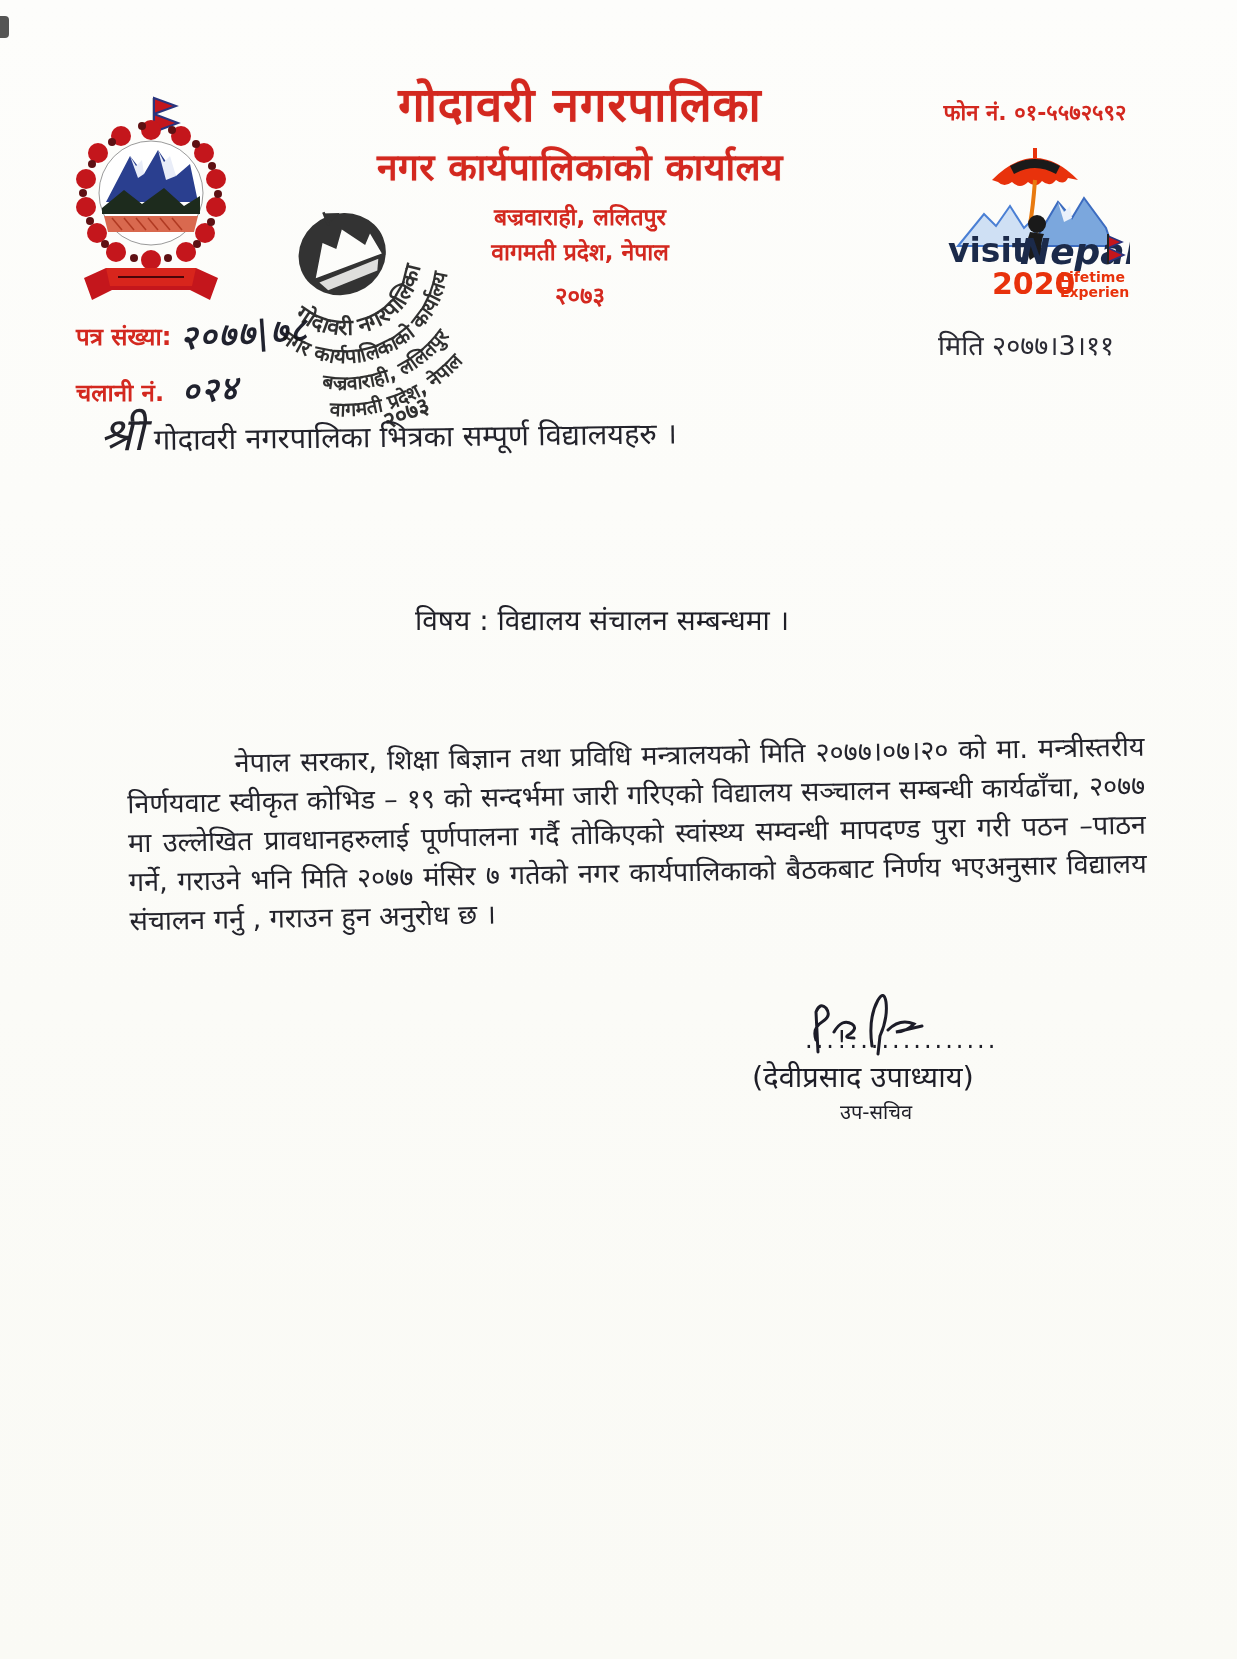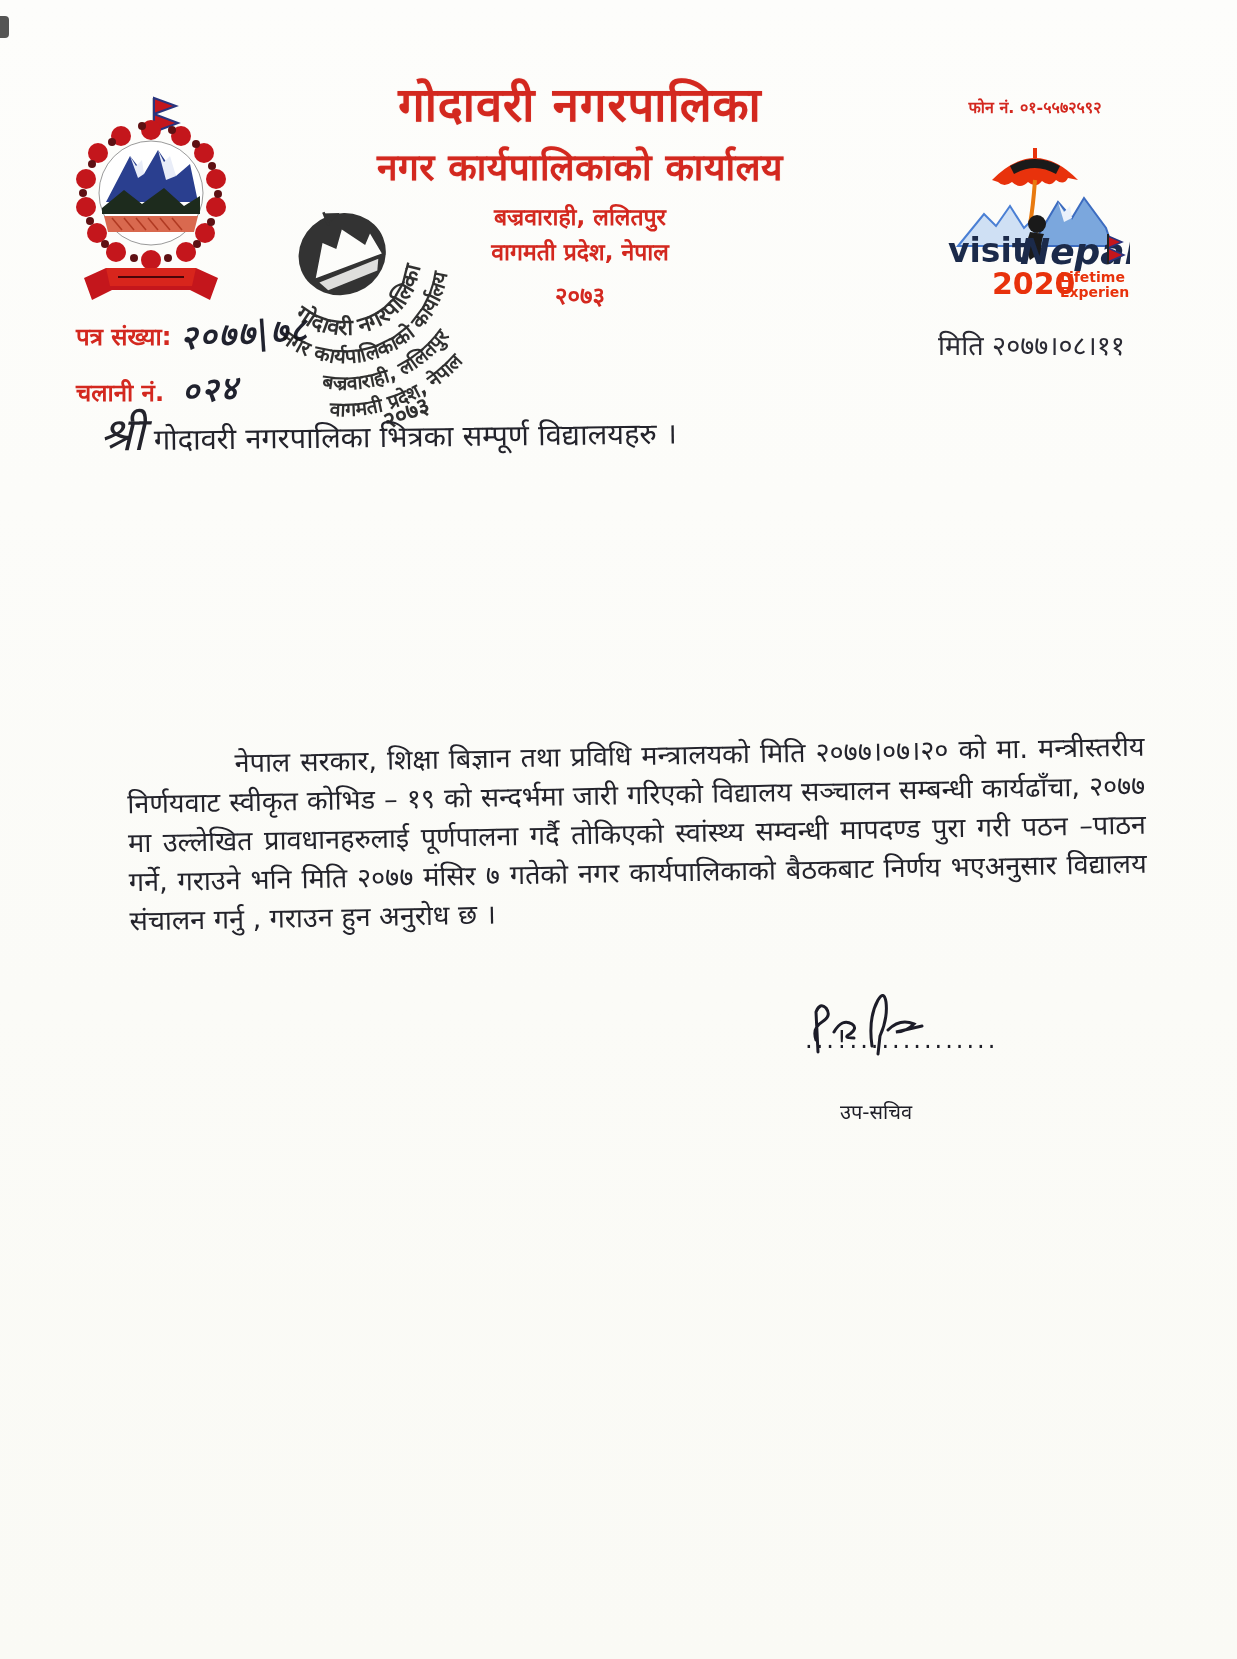--- a/index.html
+++ b/index.html
@@ -13,21 +13,21 @@
     color:#23232b;
   }
   .scan-smudge{position:absolute;left:0;top:16px;width:9px;height:22px;background:#2a2a2a;border-radius:0 4px 4px 0;opacity:.8;}
 
   
   .head-center{position:absolute;left:270px;top:78px;width:620px;text-align:center;}
   .muni-title{font-size:47px;font-weight:bold;color:#d3281f;letter-spacing:1px;line-height:1.15;text-shadow:0 0 1px rgba(211,40,31,.4);}
   .office-title{font-size:37px;font-weight:bold;color:#d3281f;letter-spacing:.5px;margin-top:8px;text-shadow:0 0 1px rgba(211,40,31,.4);}
   .addr{font-size:23px;font-weight:bold;color:#d3281f;margin-top:10px;line-height:1.45;}
   .head-year{font-size:24px;font-weight:bold;color:#d3281f;margin-top:8px;}
-  .phone{position:absolute;left:905px;top:96px;width:260px;font-size:16px;font-weight:bold;color:#d3281f;text-align:center;}
+  .phone{position:absolute;left:905px;top:96px;width:260px;font-size:22px;font-weight:bold;color:#d3281f;text-align:center;}
   .date-line{position:absolute;left:938px;top:326px;font-size:27px;color:#2a2a33;}
 
   .ref-block{position:absolute;left:76px;top:306px;font-size:24px;font-weight:bold;color:#d3281f;line-height:1.7;}
   .hand{font-family:"DejaVu Serif","Liberation Serif",serif;font-style:italic;font-weight:bold;color:#20222e;font-size:33px;letter-spacing:2px;}
   .hand-rot{display:inline-block;transform:rotate(-4deg);}
 
   
   .addressee{position:absolute;left:100px;top:398px;font-size:29px;color:#23232b;transform:rotate(-0.7deg);}
   .addressee .shree{font-size:46px;font-style:italic;}
   .subject{position:absolute;left:415px;top:600px;font-size:28px;font-weight:500;color:#1f1f27;}
@@ -158,21 +158,21 @@
       <text x="120" y="154" font-size="14" fill="#e8320c">Lifetime</text>
       <text x="120" y="169" font-size="14" fill="#e8320c">Experiences</text>
     </g>
     <g>
       <path d="M168 108 L182 114 L168 120 Z" fill="#c4161c" stroke="#28347e" stroke-width="1.5"></path>
       <path d="M168 120 L184 127 L168 134 Z" fill="#c4161c" stroke="#28347e" stroke-width="1.5"></path>
       <line x1="168" y1="106" x2="168" y2="136" stroke="#222" stroke-width="2"></line>
     </g>
   </svg>
 
-  <div class="date-line">मिति २०७७।०८।११</div>
+  <div class="date-line">मिति २०७७।3।११</div>
 
   <div class="ref-block">
     <div>
       <span>पत्र संख्या:</span>
       <span class="hand hand-rot">२०७७|७८</span>
     </div>
     <div>
       <span>चलानी नं.</span>
       <span class="hand hand-rot" style="margin-left:10px;">०२४</span>
     </div>
@@ -200,25 +200,27 @@
       <text font-size="22"><textPath href="#arc4" startOffset="50%" text-anchor="middle">वागमती प्रदेश, नेपाल</textPath></text>
       <text x="170" y="275" font-size="26" text-anchor="middle">२०७३</text>
     </g>
   </svg>
 
   <div class="addressee">
     <span class="shree">श्री</span>
     <span>गोदावरी नगरपालिका भित्रका सम्पूर्ण विद्यालयहरु ।</span>
   </div>
 
+  <div class="subject">विषय : विद्यालय संचालन सम्बन्धमा  ।</div>
 
   <div class="body-text">नेपाल सरकार, शिक्षा बिज्ञान तथा प्रविधि मन्त्रालयको मिति २०७७।०७।२० को मा. मन्त्रीस्तरीय निर्णयवाट स्वीकृत कोभिड – १९ को सन्दर्भमा जारी गरिएको विद्यालय सञ्चालन सम्बन्धी कार्यढाँचा, २०७७ मा उल्लेखित प्रावधानहरुलाई पूर्णपालना गर्दै तोकिएको स्वांस्थ्य सम्वन्धी मापदण्ड पुरा गरी पठन –पाठन गर्ने, गराउने भनि मिति २०७७ मंसिर ७ गतेको नगर कार्यपालिकाको बैठकबाट निर्णय भएअनुसार विद्यालय संचालन गर्नु , गराउन हुन अनुरोध छ ।</div>
 
   <svg class="sig-art" width="190" height="70" viewBox="0 0 190 70">
     <path d="M28 52 Q24 40 34 34 Q44 28 38 20 Q32 14 28 24 L30 64
              M46 44 Q54 30 64 36 Q70 40 62 46 Q54 50 66 50
              M84 58 Q80 30 90 12 Q96 2 98 14 Q100 30 92 48 L90 66
              M100 42 Q112 30 126 36 Q118 44 108 44 L134 38" fill="none" stroke="#1c1c28" stroke-width="3" stroke-linecap="round"></path>
   </svg>
   <div class="sig-dots">...!..............</div>
+  <div class="sig-name">(देवीप्रसाद उपाध्याय)</div>
   <div class="sig-title">उप-सचिव</div>
 
 </div>
 
 </body></html>

